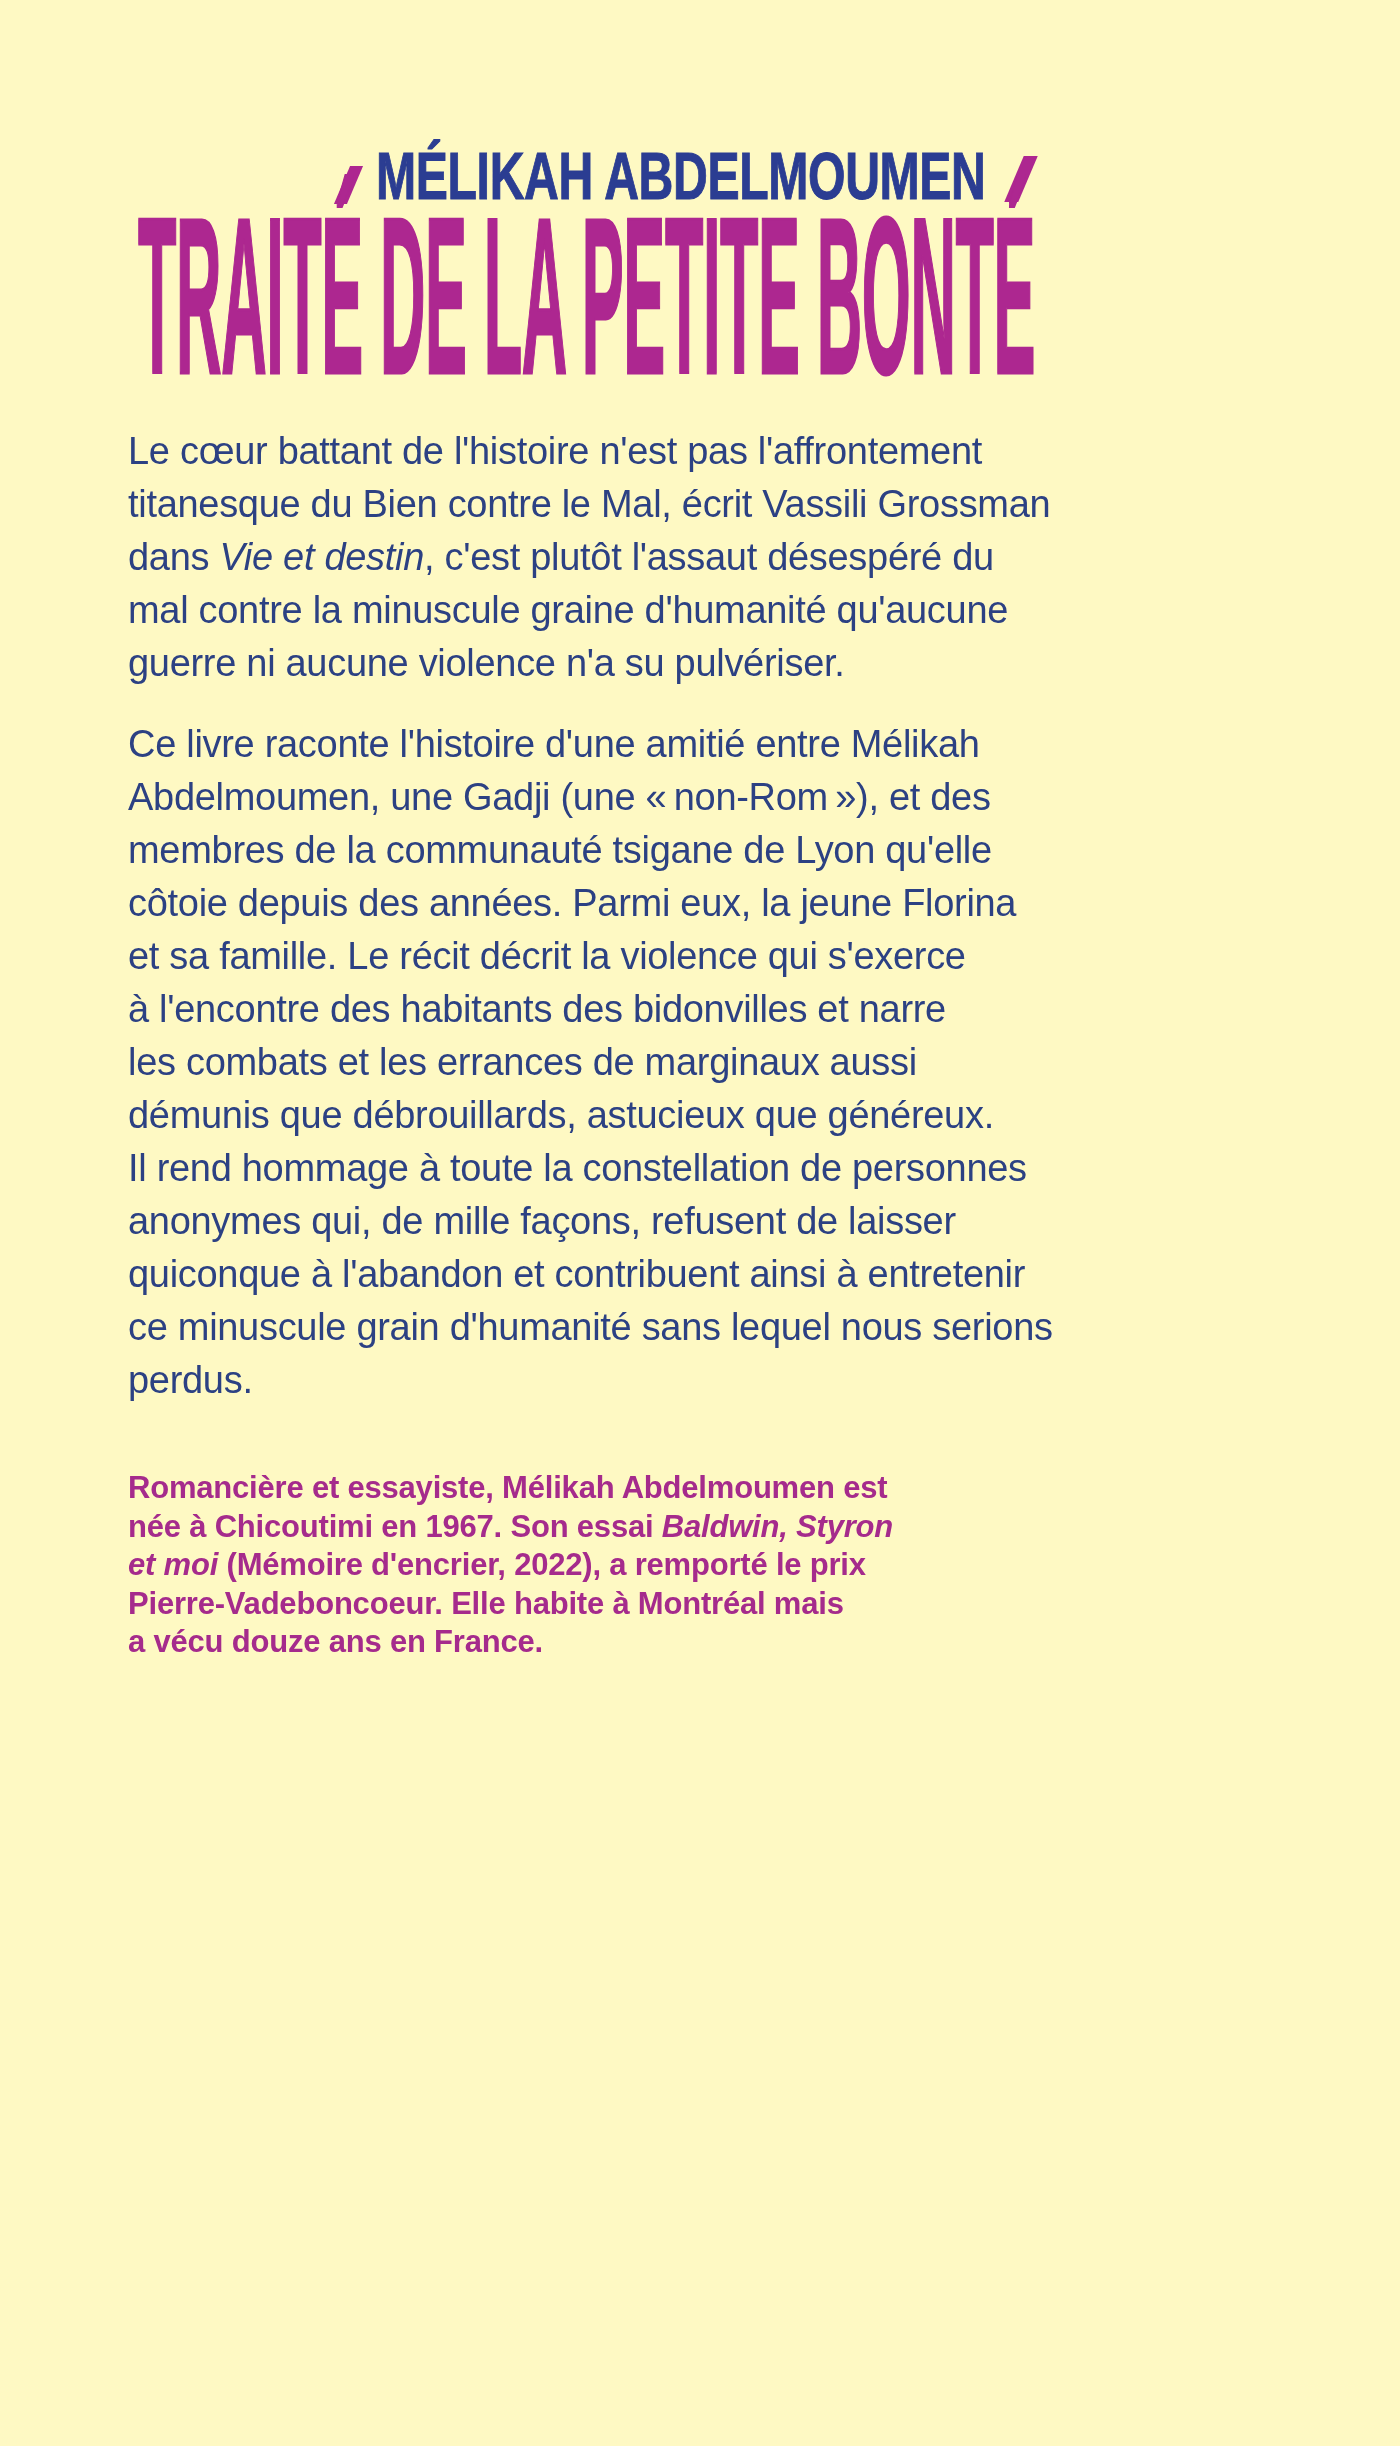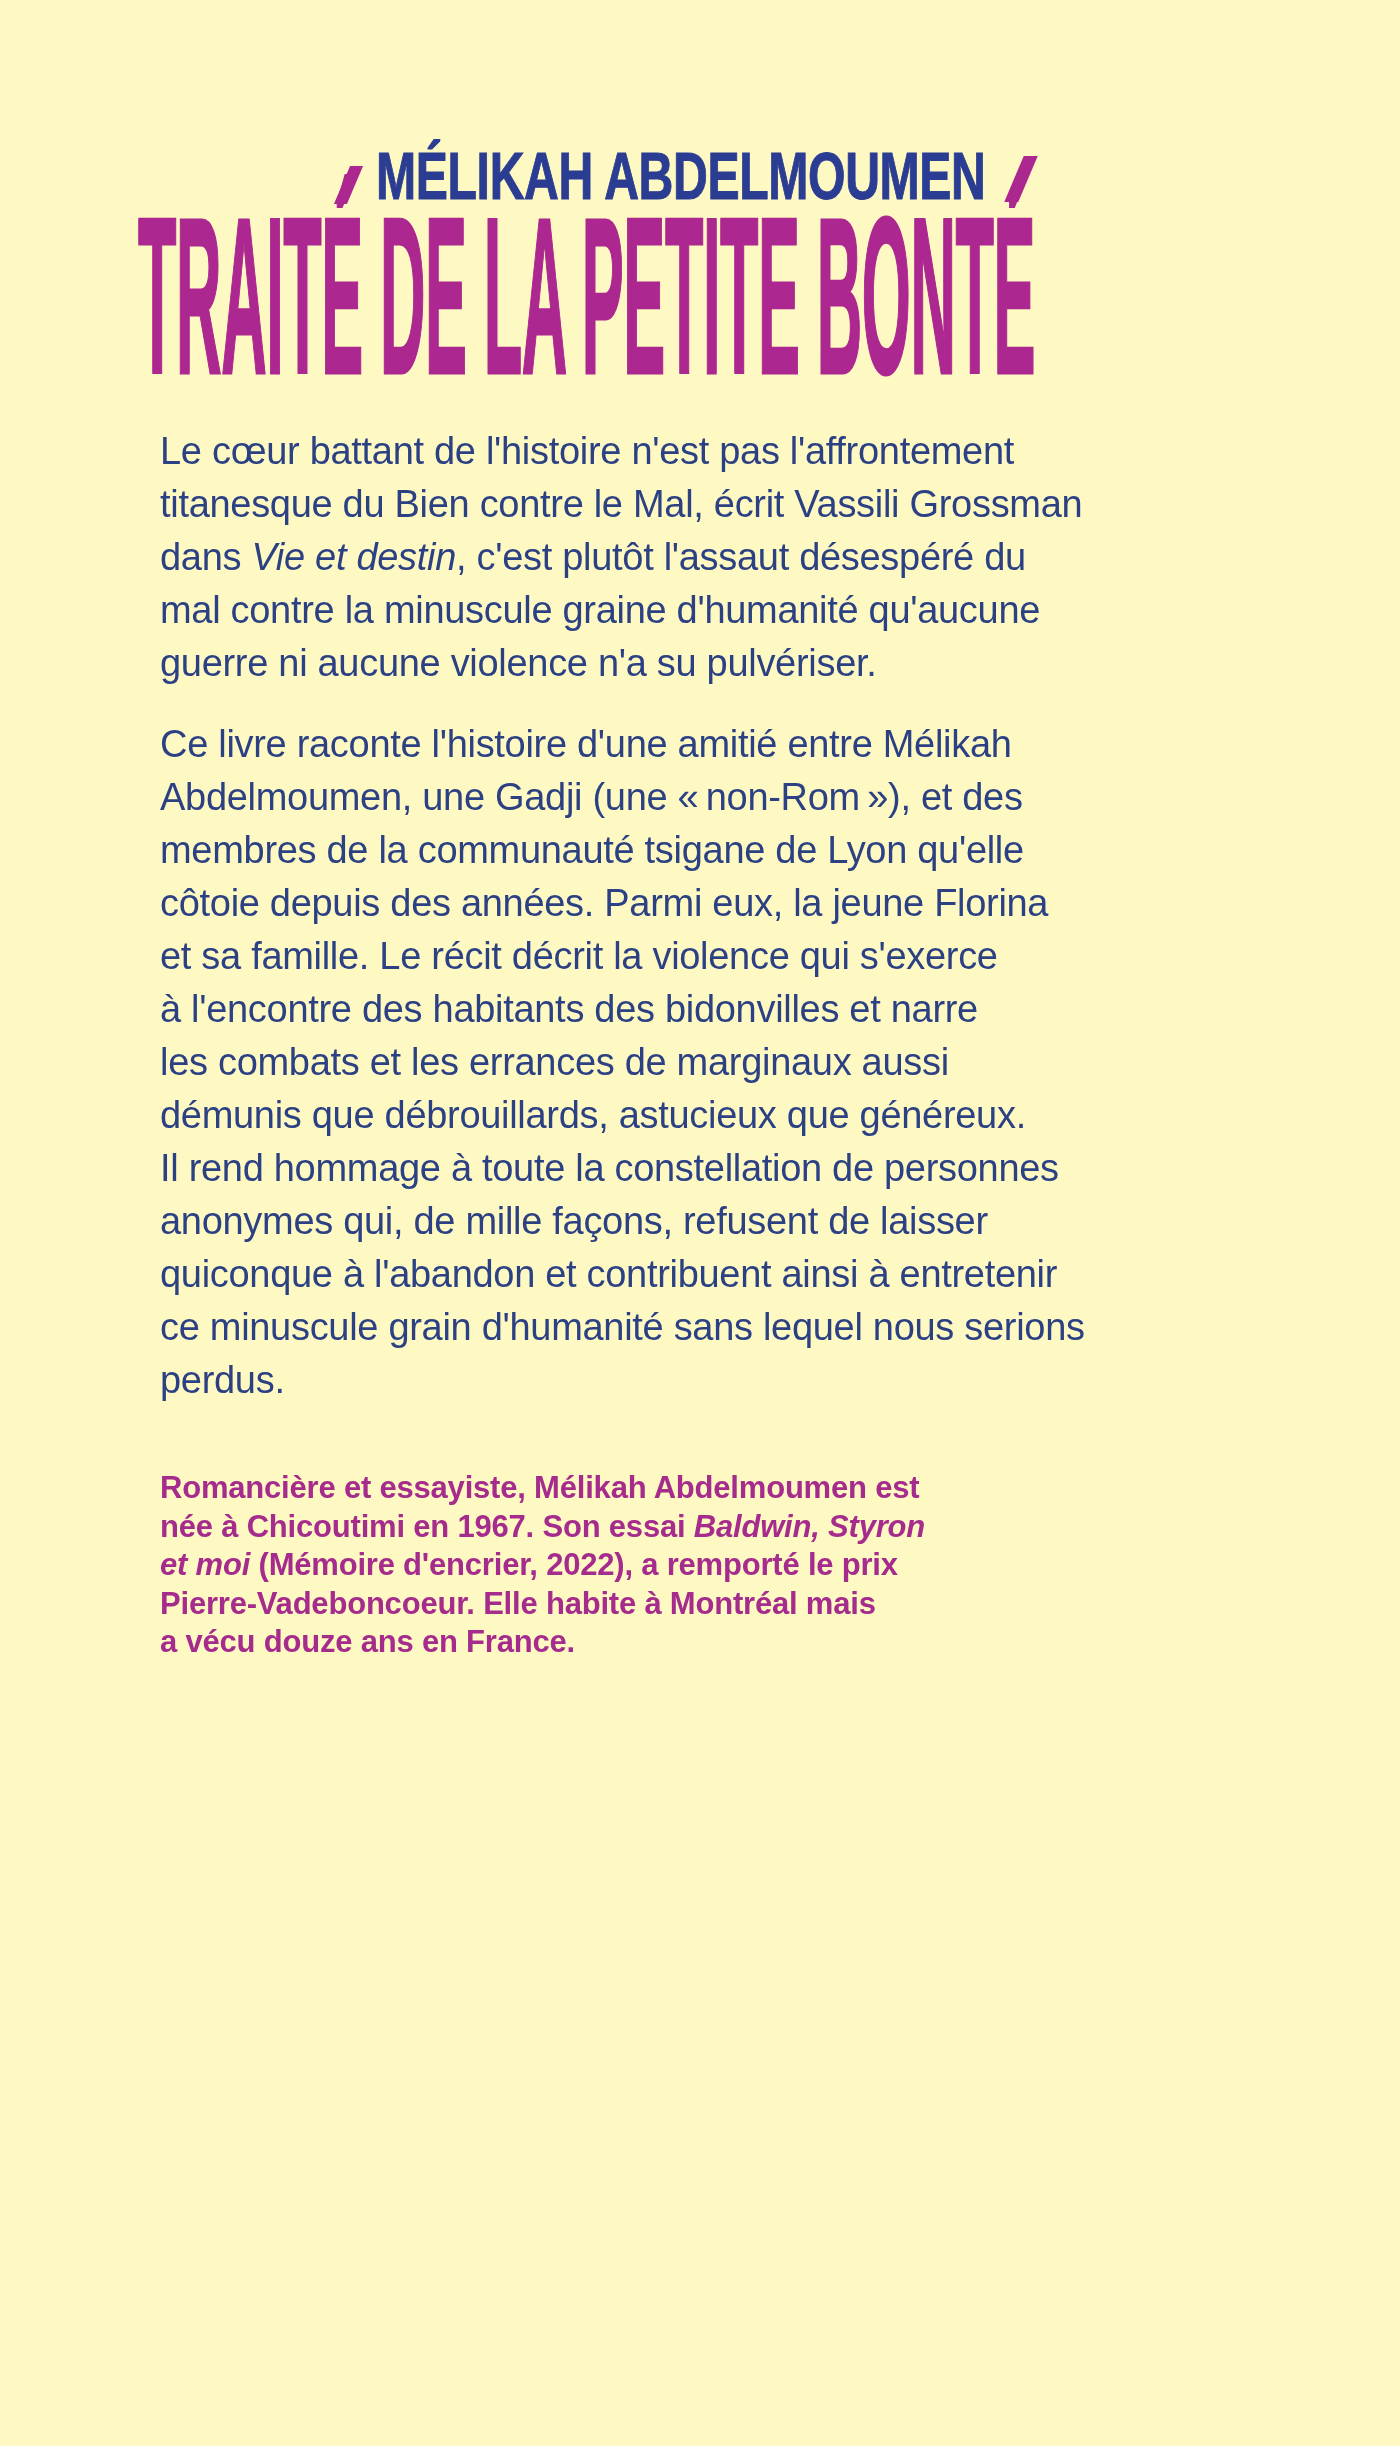--- a/index.html
+++ b/index.html
@@ -72,21 +72,20 @@
   
   .synopsis {
     position: absolute;
     left: 128px;
     top: 425px;
     width: 1230px;
     color: #2c4183;
     font-size: 38px;
     line-height: 53px;
     letter-spacing: -0.3px;
-    margin-left: 32px;
   }
   .synopsis p {
     margin: 0 0 28px 0;
     white-space: pre-line;
   }
   .synopsis p:last-of-type {
     margin-bottom: 0;
   }
   .synopsis em, .bio em {
     font-style: italic;

